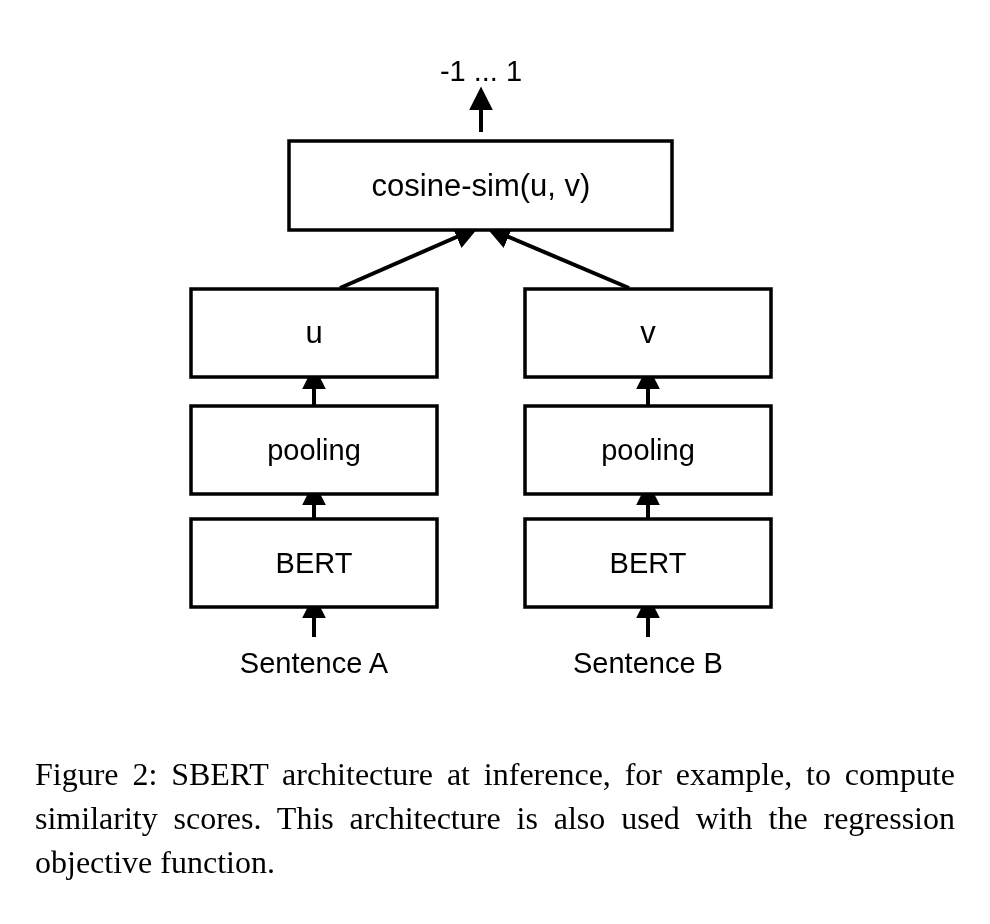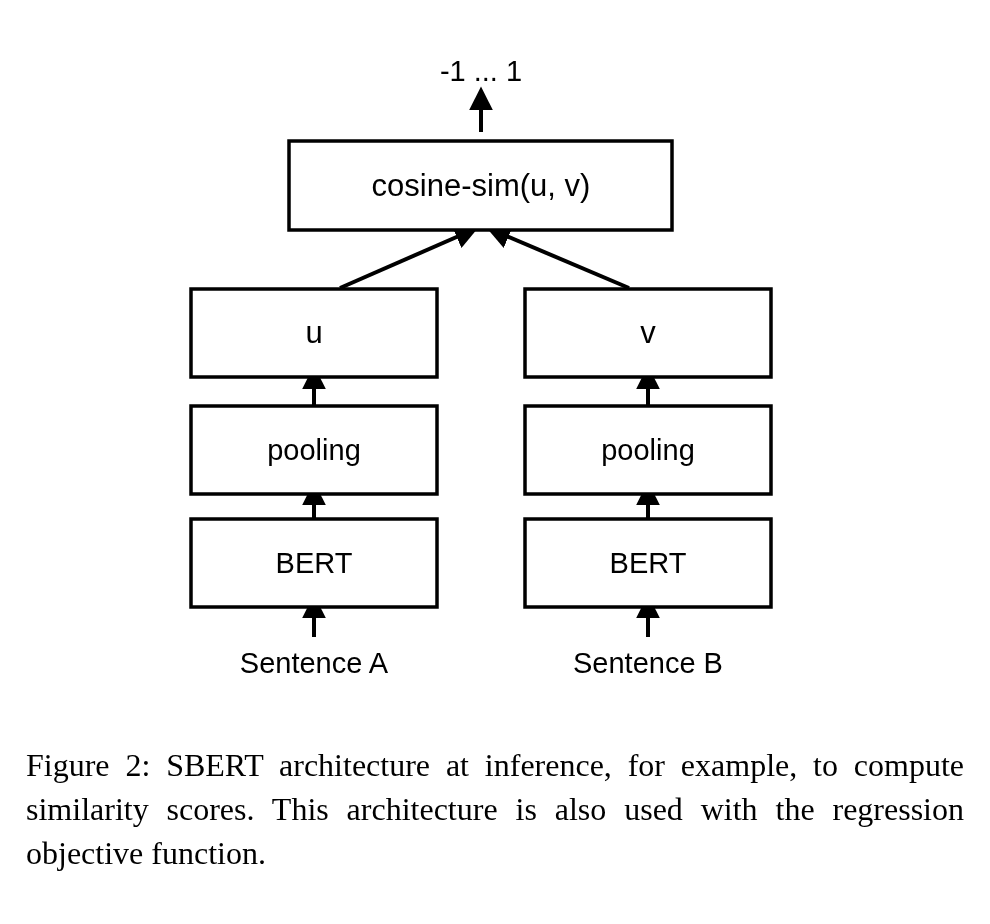--- a/index.html
+++ b/index.html
@@ -60,21 +60,21 @@
 
   #caption {
     position: absolute;
     left: 0;
     top: 735px;
     width: 990px;
     padding: 0 18px 0 18px;
     box-sizing: border-box;
   }
   #caption p {
-    margin: 8px;
+    margin: 17px;
     font-family: "Liberation Serif", serif;
     font-size: 32px;
     line-height: 1.38;
     text-align: justify;
     text-align-last: left;
     color: #000000;
   }
 </style>
 </head>
 <body>

